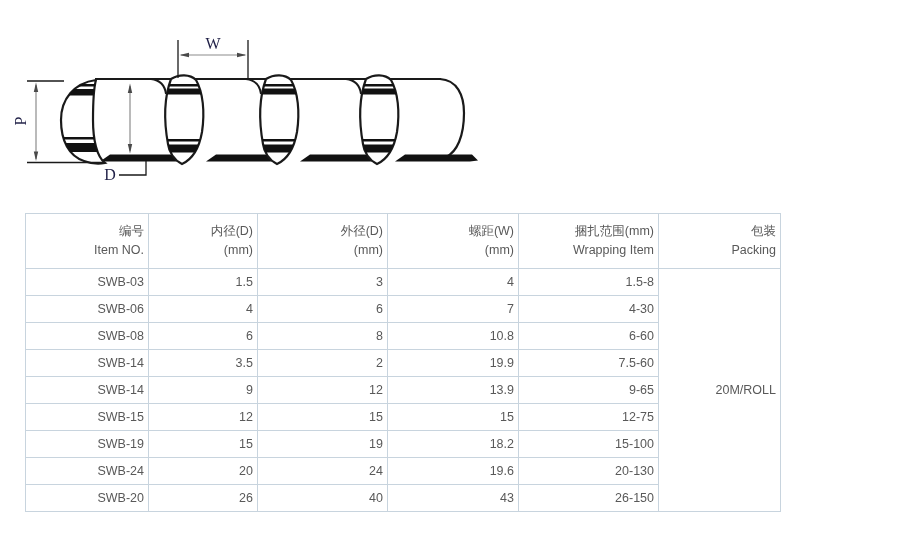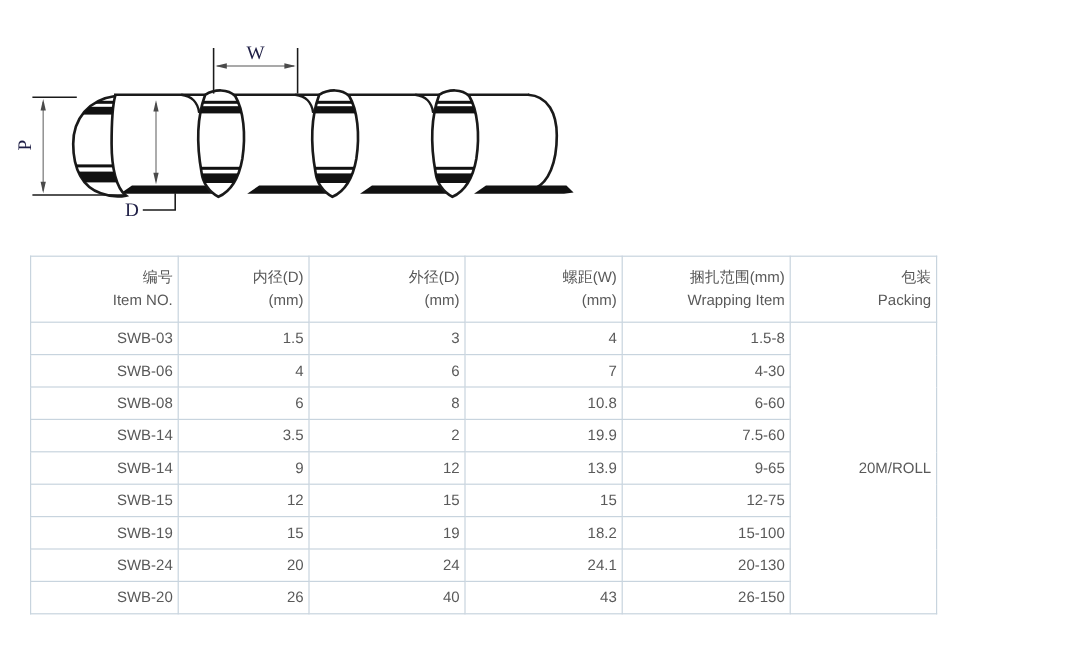--- a/index.html
+++ b/index.html
@@ -200,21 +200,21 @@
         <td>SWB-19</td>
         <td>15</td>
         <td>19</td>
         <td>18.2</td>
         <td>15-100</td>
       </tr>
       <tr>
         <td>SWB-24</td>
         <td>20</td>
         <td>24</td>
-        <td>24.1</td>
+        <td>19.6</td>
         <td>20-130</td>
       </tr>
       <tr>
         <td>SWB-20</td>
         <td>26</td>
         <td>40</td>
         <td>43</td>
         <td>26-150</td>
       </tr>
     </tbody>

